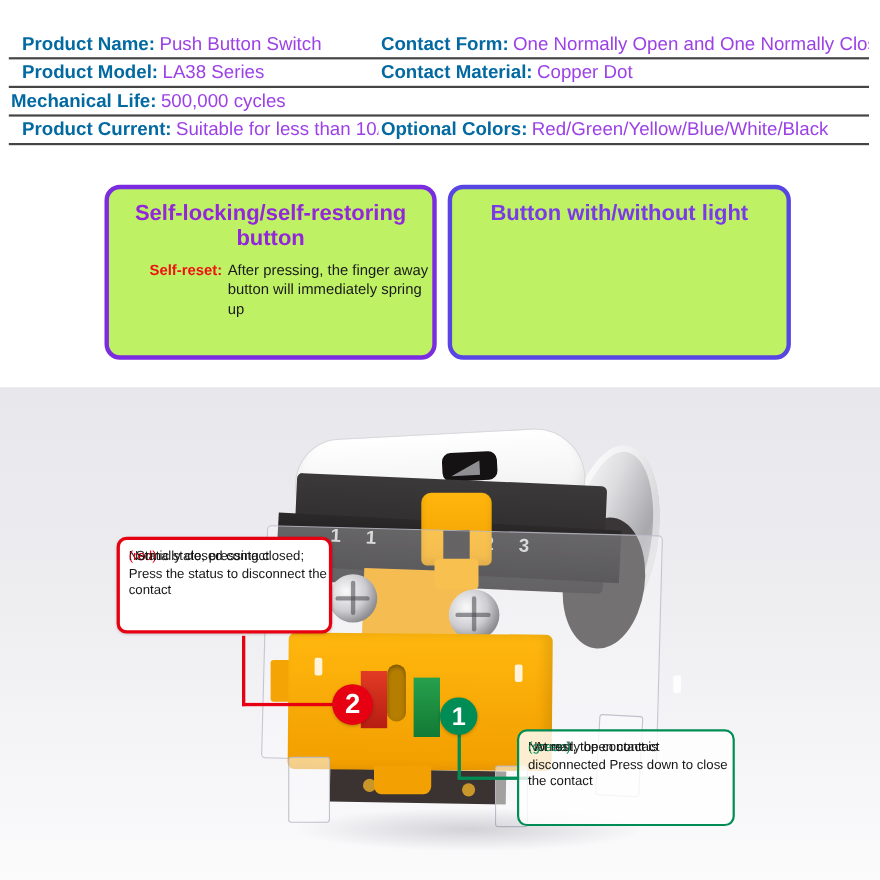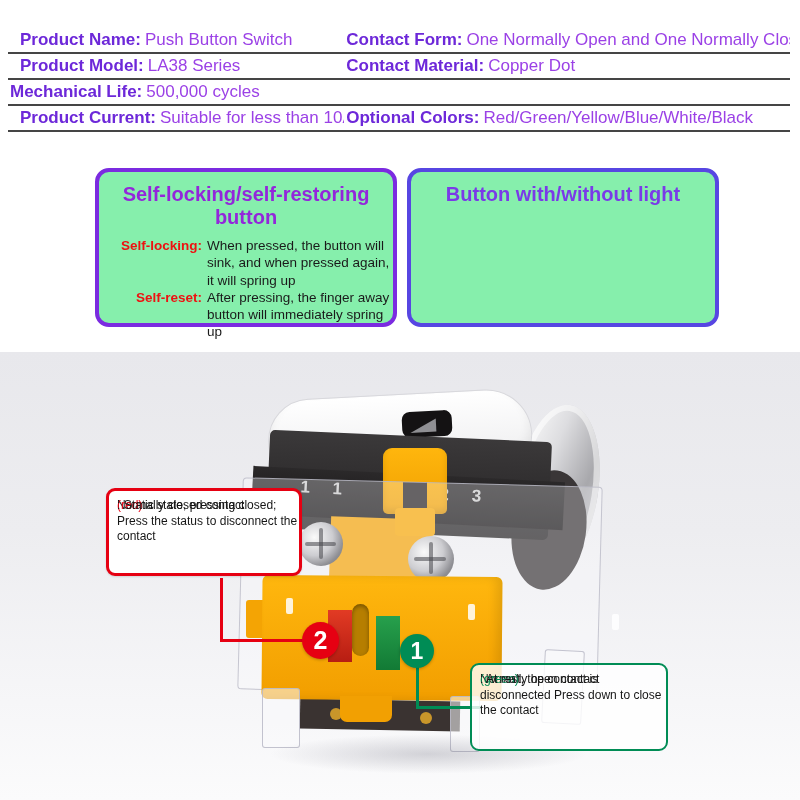--- a/index.html
+++ b/index.html
@@ -6,26 +6,26 @@
   .page{position:relative;width:800px;height:800px;background:#ffffff;overflow:hidden;
         font-family:"Liberation Sans",sans-serif;}
 
   
   .specs{padding-top:28px;}
   .spec-row{height:24px;line-height:24px;border-bottom:2px solid #454545;
             margin:0 10px 0 8px;display:grid;grid-template-columns:43% 1fr;white-space:nowrap;}
   .spec-cell{overflow:hidden;}
   .spec-cell.l{padding-left:12px;}
   .spec-cell.r{padding-left:2px;}
-  .spec-label{font-weight:bold;color:#6d28d9;font-size:17px;text-align:right;}
+  .spec-label{font-weight:bold;color:#0369a1;font-size:17px;text-align:right;}
   .spec-value{color:#9b41e6;font-size:17px;margin-left:4px;}
 
   
   .boxes{margin-top:36px;display:flex;gap:10px;padding-left:95px;}
-  .fbox{width:302px;height:159px;border-radius:14px;box-sizing:border-box;background:#86efac;}
+  .fbox{width:302px;height:159px;border-radius:14px;box-sizing:border-box;background:#bef264;}
   .fbox.purple{border:4px solid #7b2be0;}
   .fbox.blue{border:4px solid #5746e2;width:312px;}
   .fbox-title{text-align:center;font-weight:bold;font-size:20px;margin-top:11px;}
   .fbox.purple .fbox-title{color:#9326db;}
   .fbox.blue .fbox-title{color:#7a3ae8;}
   .fbox-items{margin-top:8px;}
   .fbox.blue .fbox-items{margin-top:26px;}
   .def{display:flex;align-items:flex-start;font-size:13.5px;line-height:1.28;}
   .fbox.purple .def{padding-left:8px;}
   .fbox.blue .def{padding-left:60px;}
@@ -151,24 +151,20 @@
         <span class="spec-label">Optional Colors:</span><span class="spec-value">Red/Green/Yellow/Blue/White/Black</span>
       </div>
     </div>
   </section>
 
   <section class="boxes">
     <div class="fbox purple">
       <div class="fbox-title">Self-locking/self-restoring button</div>
       <div class="fbox-items">
         <div class="def">
-          <span class="def-label">Self-locking:</span>
-          <span class="def-text">When pressed, the button will sink, and when pressed again, it will spring up</span>
-        </div>
-        <div class="def">
           <span class="def-label">Self-reset:</span>
           <span class="def-text">After pressing, the finger away button will immediately spring up</span>
         </div>
       </div>
     </div>
     <div class="fbox blue">
       <div class="fbox-title">Button with/without light</div>
     </div>
   </section>
 

